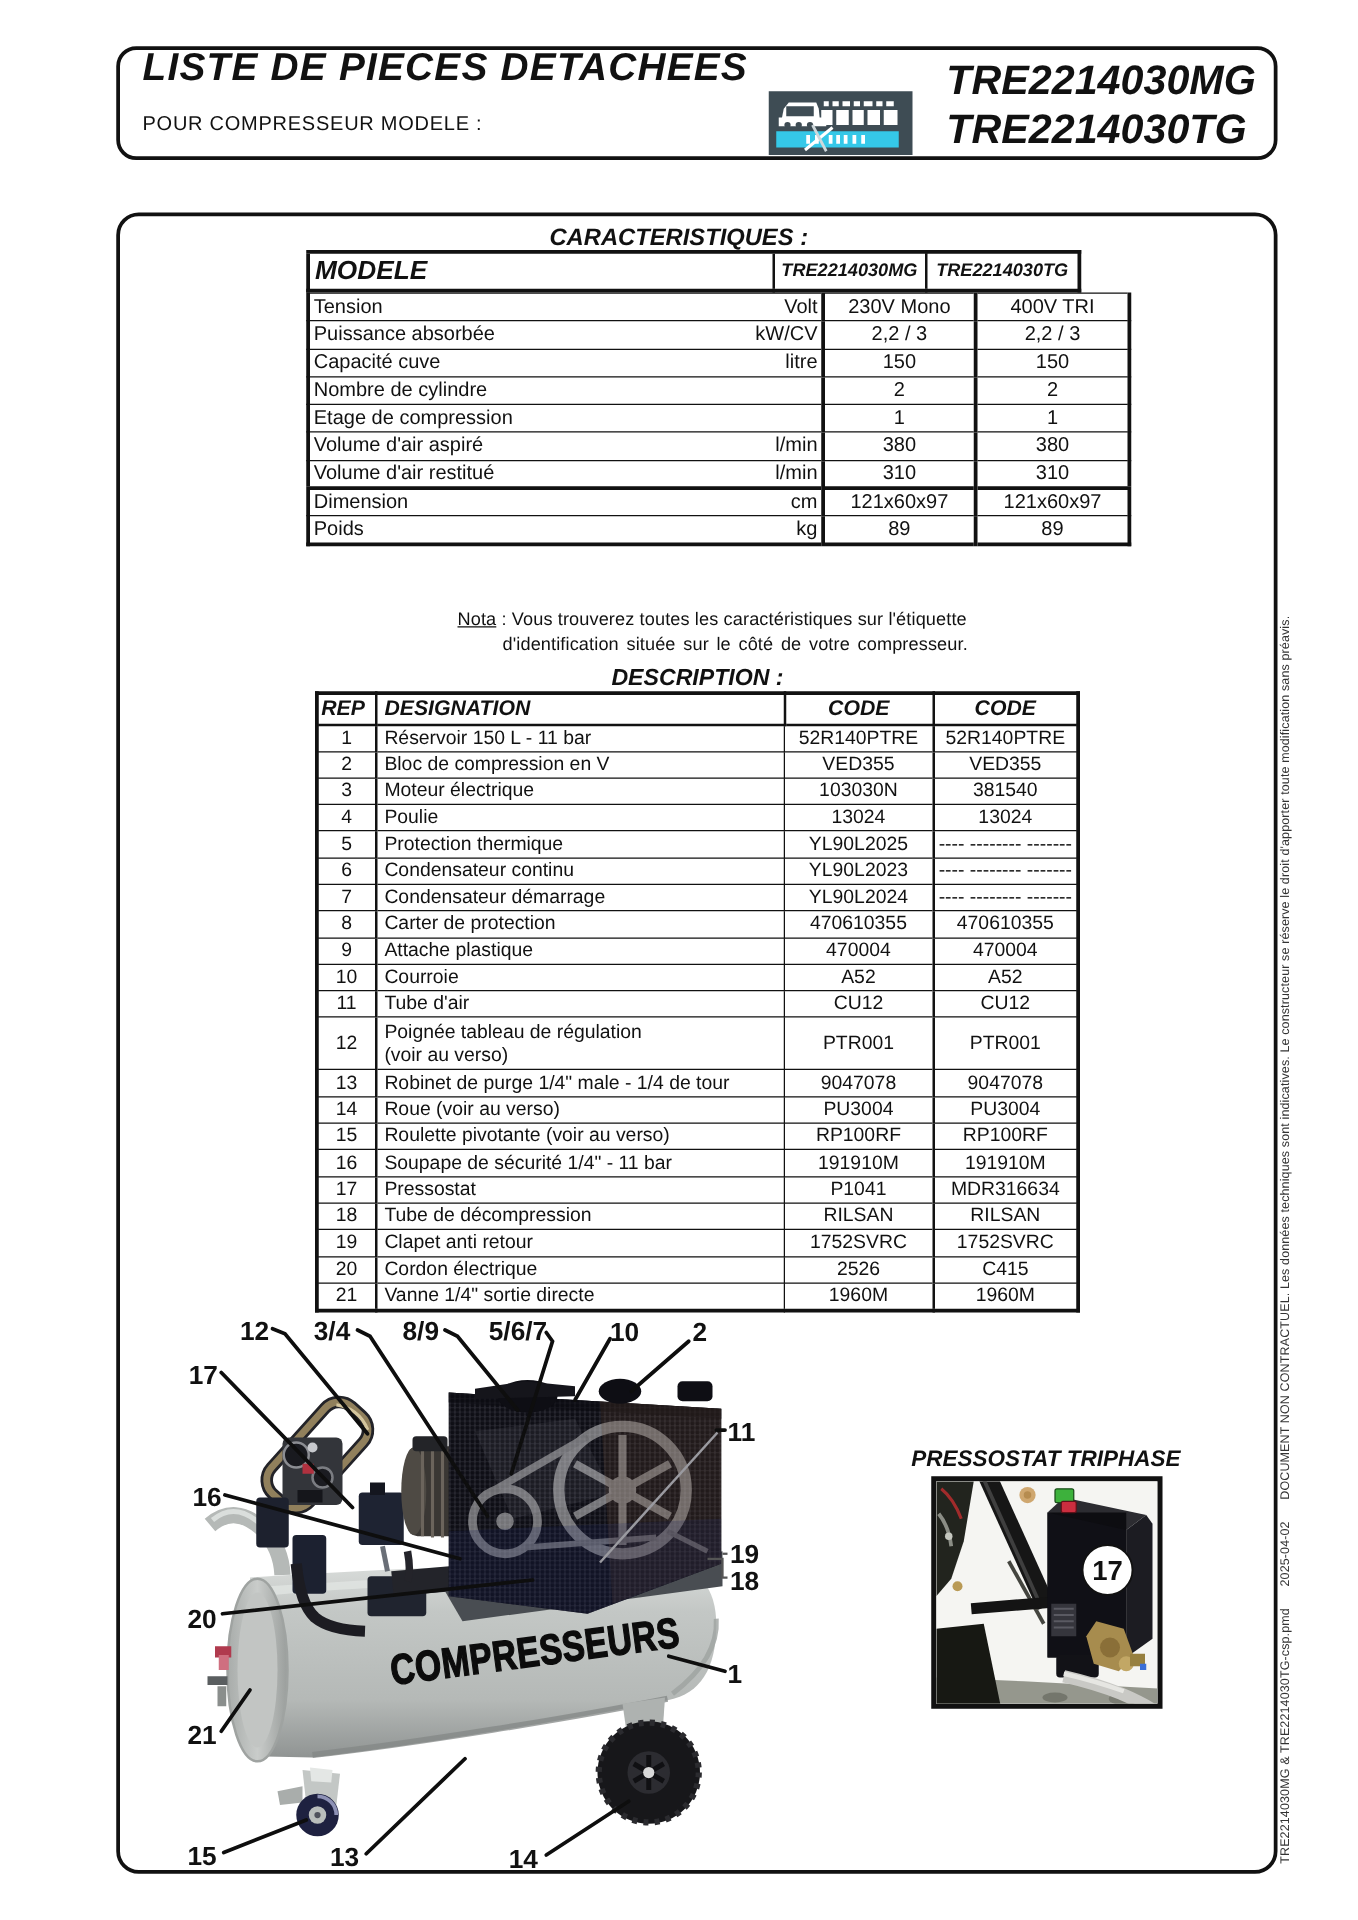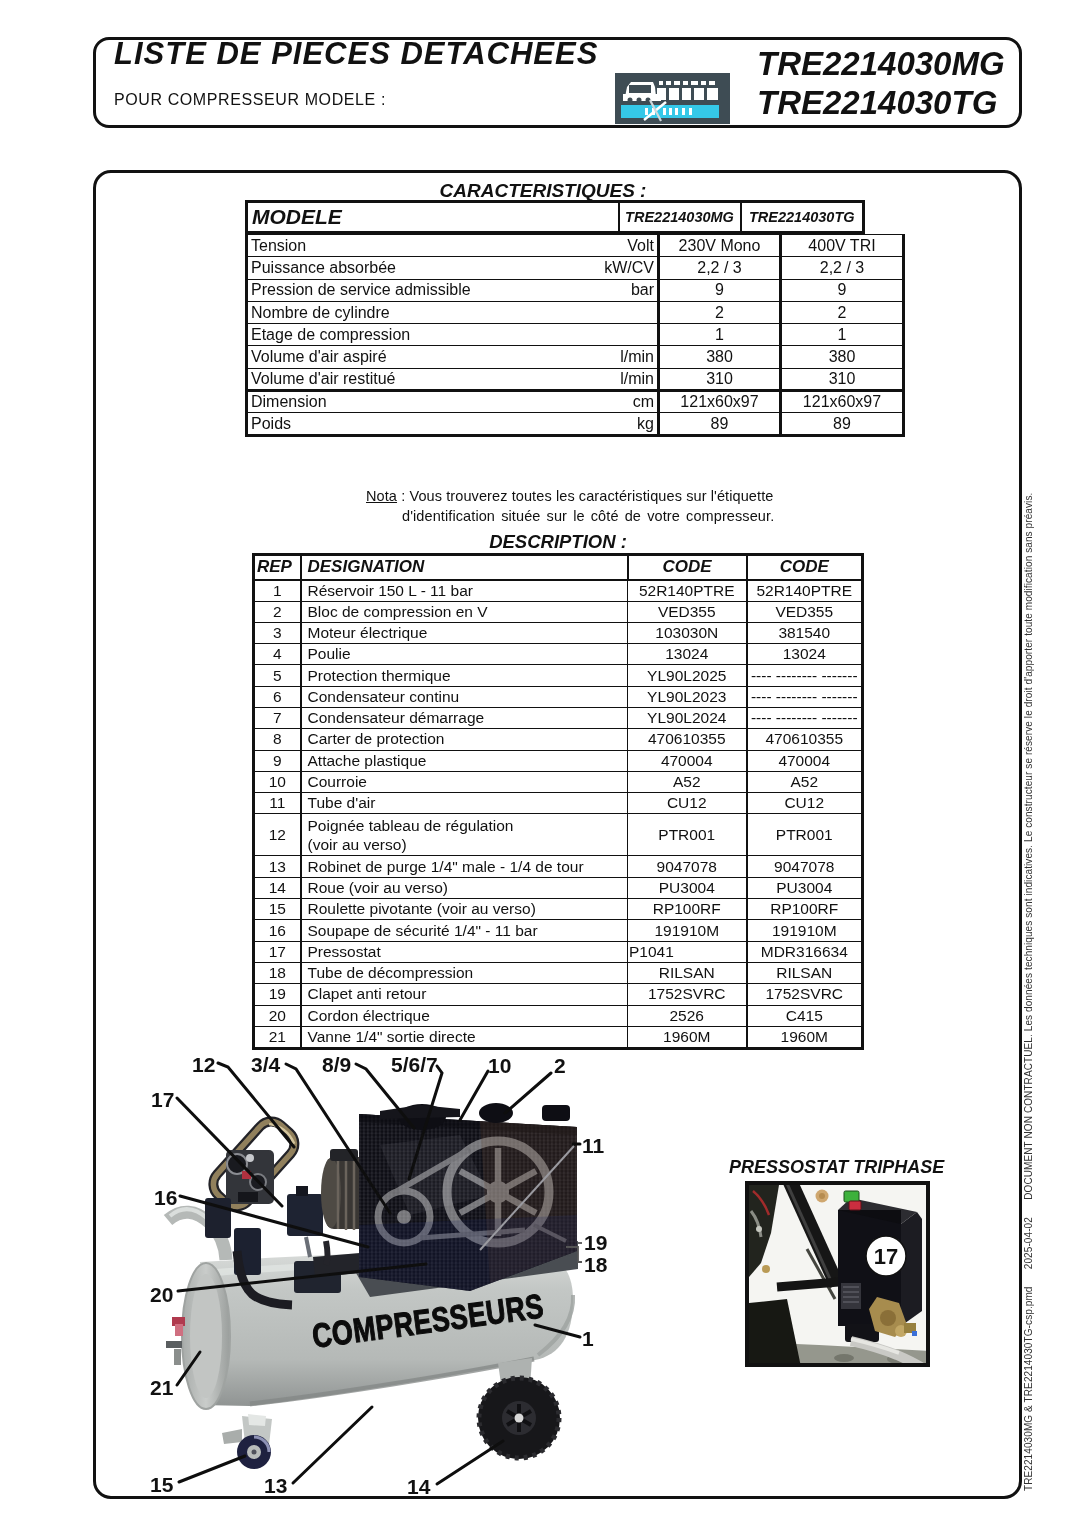--- a/index.html
+++ b/index.html
@@ -83,25 +83,25 @@
   <tr style="height:22.3px;">
     <td style="border:1.5px solid #111;padding:0 3px;">
             <span style="float:left;">Puissance absorbée</span>
             <span style="float:right;">kW/CV</span>
           </td>
     <td style="border:1.5px solid #111;border-left-width:3px;width:122px;text-align:center;">2,2 / 3</td>
     <td style="border:1.5px solid #111;border-left-width:3px;width:123px;text-align:center;">2,2 / 3</td>
   </tr>
   <tr style="height:22.3px;">
     <td style="border:1.5px solid #111;padding:0 3px;">
-            <span style="float:left;">Pression de service admissible</span>
-            <span style="float:right;">bar</span>
-          </td>
-    <td style="border:1.5px solid #111;border-left-width:3px;width:122px;text-align:center;">9</td>
-    <td style="border:1.5px solid #111;border-left-width:3px;width:123px;text-align:center;">9</td>
+            <span style="float:left;">Capacité cuve</span>
+            <span style="float:right;">litre</span>
+          </td>
+    <td style="border:1.5px solid #111;border-left-width:3px;width:122px;text-align:center;">150</td>
+    <td style="border:1.5px solid #111;border-left-width:3px;width:123px;text-align:center;">150</td>
   </tr>
   <tr style="height:22.3px;">
     <td style="border:1.5px solid #111;padding:0 3px;">
             <span style="float:left;">Nombre de cylindre</span>
             <span style="float:right;"></span>
           </td>
     <td style="border:1.5px solid #111;border-left-width:3px;width:122px;text-align:center;">2</td>
     <td style="border:1.5px solid #111;border-left-width:3px;width:123px;text-align:center;">2</td>
   </tr>
   <tr style="height:22.3px;">
@@ -256,21 +256,21 @@
   </tr>
   <tr style="height:21.3px;">
     <td style="border:1.5px solid #111;text-align:center;">16</td>
     <td style="border:1.5px solid #111;border-left-width:2.5px;padding:0 6px;">Soupape de sécurité 1/4" - 11 bar</td>
     <td style="border:1.5px solid #111;text-align:center;">191910M</td>
     <td style="border:1.5px solid #111;border-left-width:2.5px;text-align:center;">191910M</td>
   </tr>
   <tr style="height:21.3px;">
     <td style="border:1.5px solid #111;text-align:center;">17</td>
     <td style="border:1.5px solid #111;border-left-width:2.5px;padding:0 6px;">Pressostat</td>
-    <td style="border:1.5px solid #111;margin-top:20px;">P1041</td>
+    <td style="border:1.5px solid #111;text-align:center;margin-top:20px;">P1041</td>
     <td style="border:1.5px solid #111;border-left-width:2.5px;text-align:center;">MDR316634</td>
   </tr>
   <tr style="height:21.3px;">
     <td style="border:1.5px solid #111;text-align:center;">18</td>
     <td style="border:1.5px solid #111;border-left-width:2.5px;padding:0 6px;">Tube de décompression</td>
     <td style="border:1.5px solid #111;text-align:center;">RILSAN</td>
     <td style="border:1.5px solid #111;border-left-width:2.5px;text-align:center;">RILSAN</td>
   </tr>
   <tr style="height:21.3px;">
     <td style="border:1.5px solid #111;text-align:center;">19</td>

